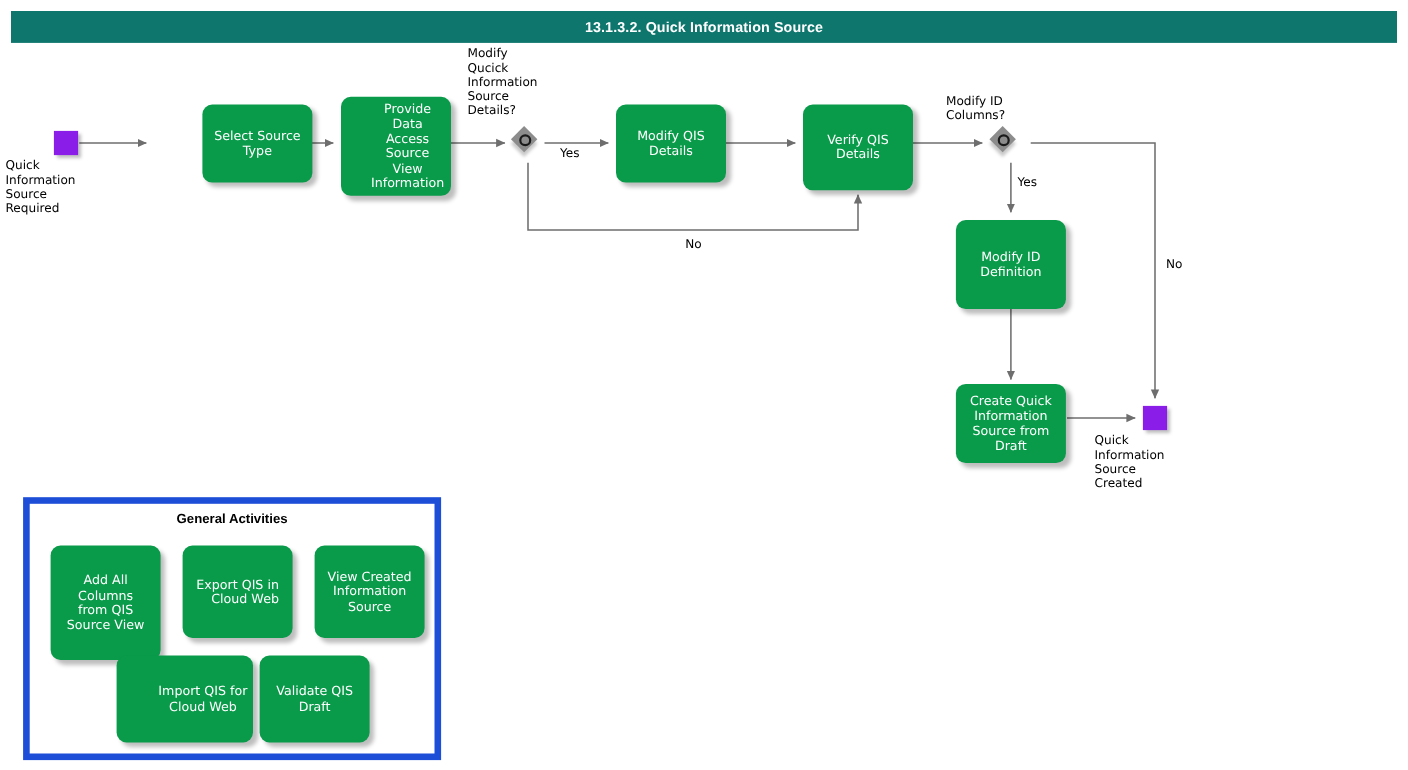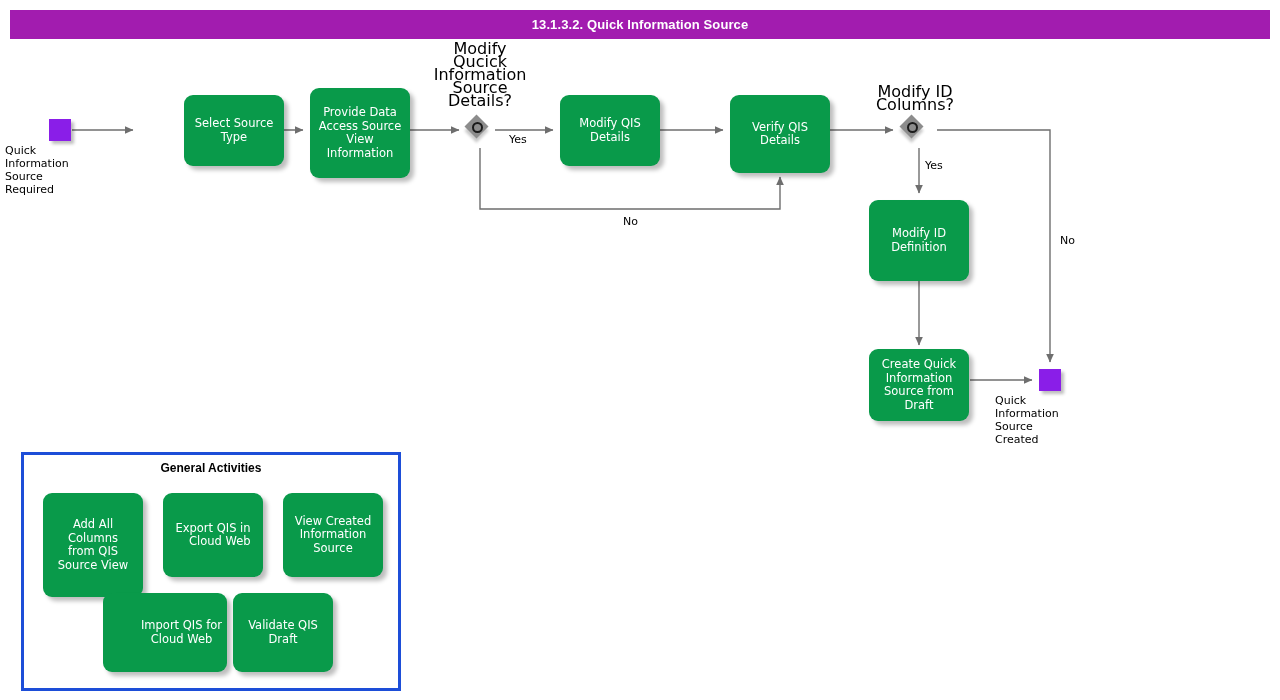--- a/index.html
+++ b/index.html
@@ -15,21 +15,21 @@
     overflow: hidden;
   }
 
   
   #title-bar {
     position: absolute;
     left: 10px;
     top: 10px;
     width: 1260px;
     height: 29px;
-    background: #a21caf;
+    background: #0f766e;
     display: flex;
     align-items: center;
     justify-content: center;
   }
   #title-bar .title-text {
     color: #ffffff;
     font-size: 13px;
     font-weight: bold;
     font-family: "Liberation Sans", sans-serif;
     letter-spacing: 0.1px;
@@ -111,22 +111,21 @@
     top: 6.5px;
     width: 11px;
     height: 11px;
     border: 2px solid #1a1a1a;
     border-radius: 50%;
     background: #8c8c8c;
     box-sizing: border-box;
   }
   .gateway-label {
     position: absolute;
-    text-align: center;
-    font-size: 16px;
+    font-size: 11px;
     line-height: 13px;
     color: #000000;
     font-family: "DejaVu Sans", sans-serif;
     white-space: pre-line;
   }
 
   
   .edge-label {
     position: absolute;
     font-size: 11px;
@@ -135,21 +134,21 @@
     white-space: nowrap;
   }
 
   
   #general-activities {
     position: absolute;
     left: 21px;
     top: 452px;
     width: 380px;
     height: 239px;
-    border: 3px solid #1d4ed8;
+    border: 6px solid #1d4ed8;
     background: #ffffff;
     box-sizing: border-box;
   }
   #general-activities .panel-title {
     position: absolute;
     top: 6px;
     left: 0;
     width: 100%;
     text-align: center;
     font-size: 12px;
@@ -203,21 +202,21 @@
   <div class="event-label" style="left:5px; top:144px; width:110px;">Quick
 Information
 Source
 Required</div>
 
   <div class="task" style="left:140px; top:95px; width:100px; height:71px;margin-left:44px;">
     <span class="task-label">Select Source
 Type</span>
   </div>
 
-  <div class="task" style="left:310px; top:88px; width:100px; height:90px;">
+  <div class="task" style="left:310px; top:88px; width:100px; height:90px;padding-left:26px;">
     <span class="task-label">Provide Data
 Access Source
 View
 Information</span>
   </div>
 
   <div class="gateway" style="left:465px; top:115px;">
     <div class="diamond"></div>
     <div class="ring"></div>
   </div>

